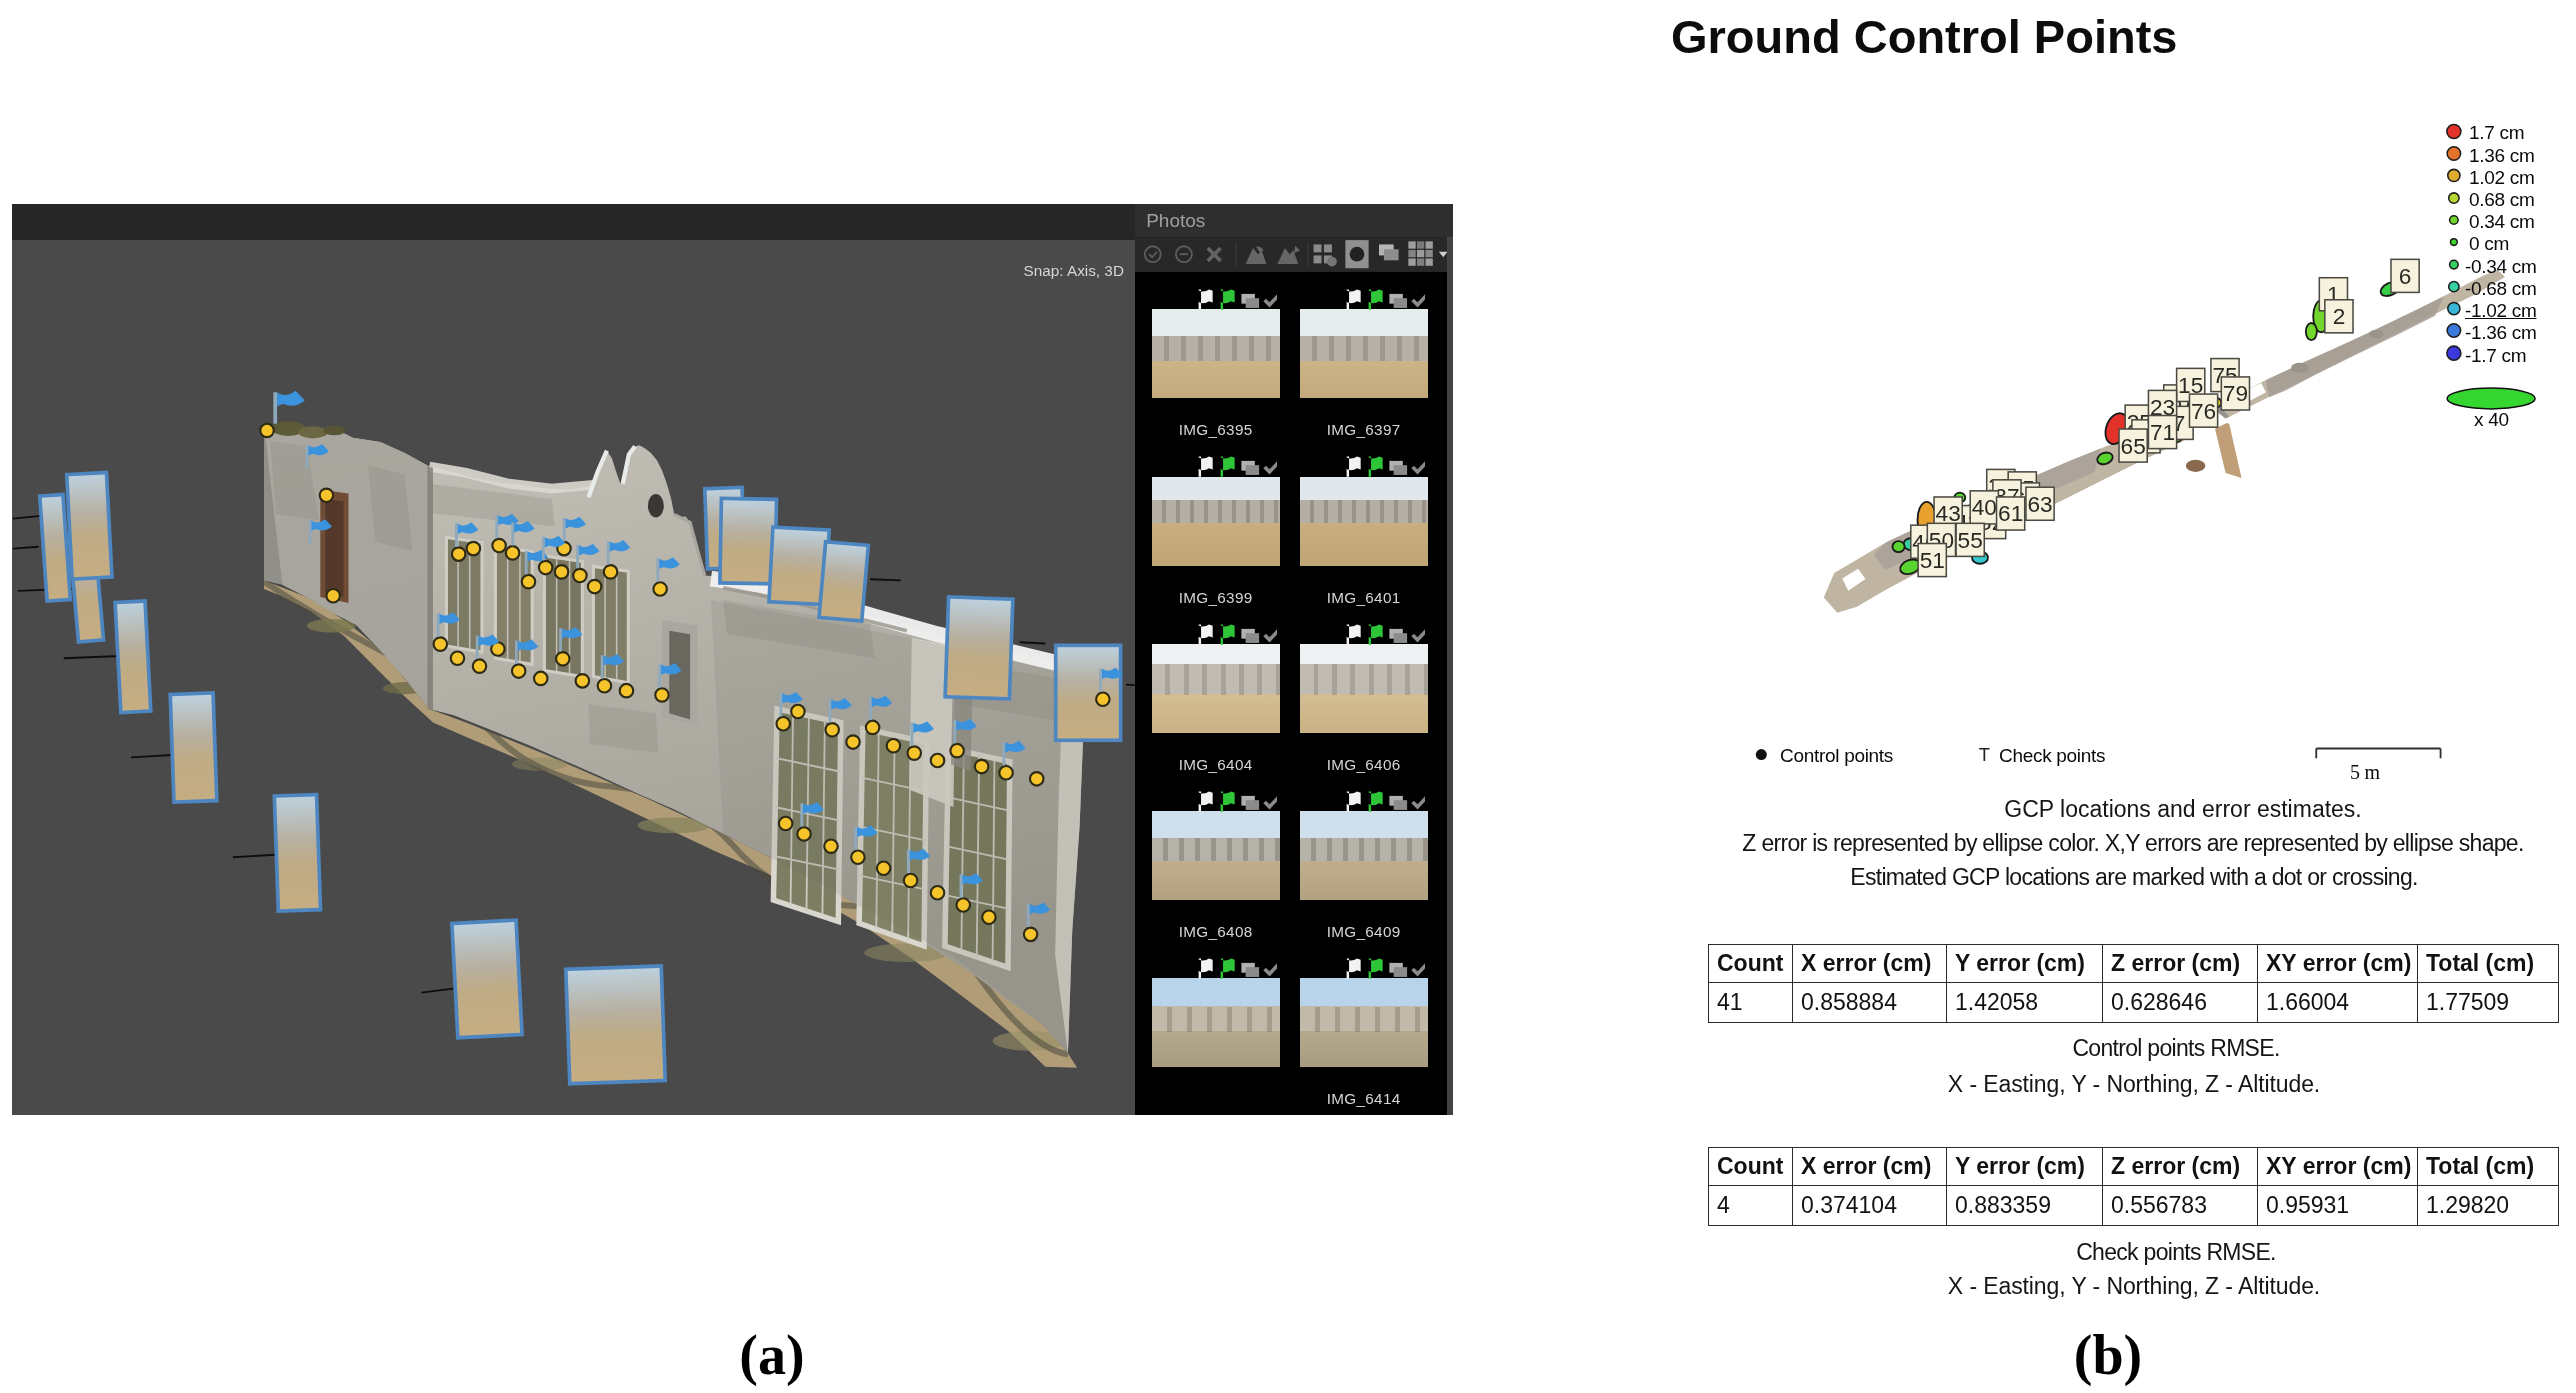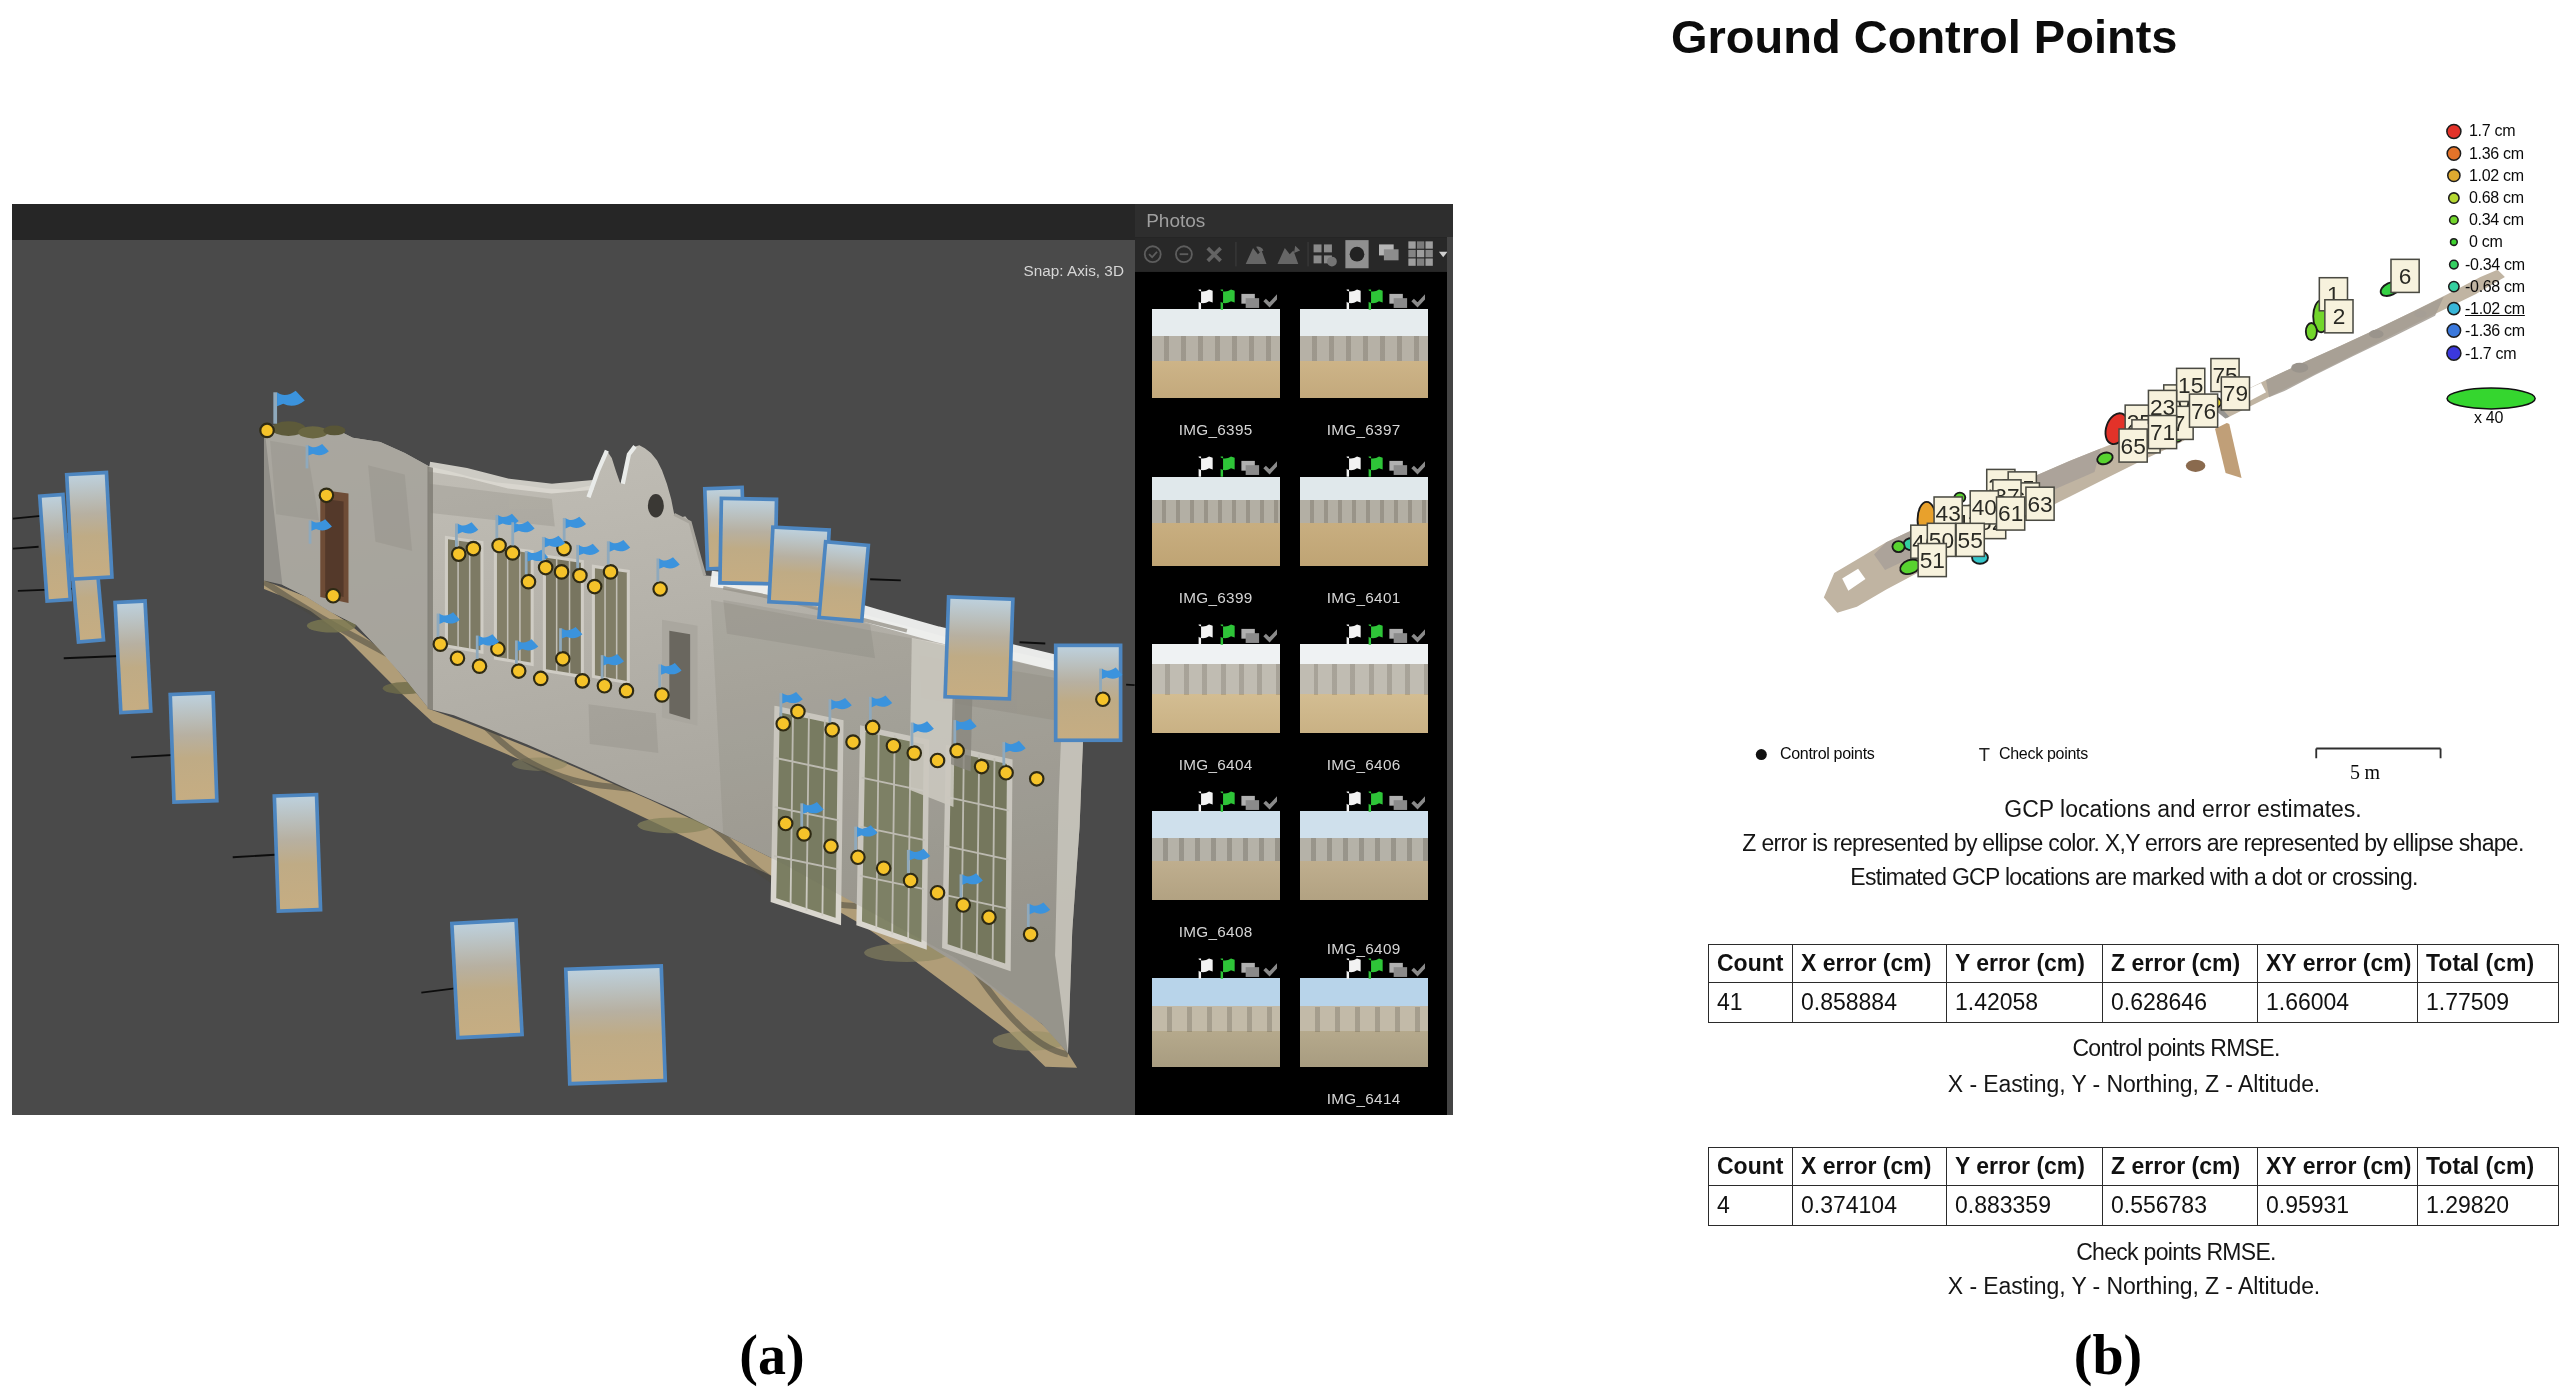--- a/index.html
+++ b/index.html
@@ -2,21 +2,21 @@
 <html style="font-size:9.8px"><head>
 <meta charset="utf-8">
 <style>
   html,body{margin:0;padding:0;}
   body{width:2576px;height:1393px;background:#ffffff;font-family:"Liberation Sans",sans-serif;position:relative;overflow:hidden;}
   .abs{position:absolute;}
   .tbl{position:absolute;border-collapse:collapse;table-layout:fixed;}
   .tbl td{border:1.2px solid #2b2b2b;font-size:23px;color:#111;padding:0 0 0 8px;vertical-align:middle;overflow:hidden;white-space:nowrap;}
   .tbl .h td{font-weight:bold;}
   .cap{position:absolute;font-size:23px;color:#151515;letter-spacing:-0.7px;white-space:nowrap;transform:translateX(-50%);}
-  .leglab{position:absolute;font-size:16px;color:#0a0a0a;letter-spacing:-0.3px;white-space:nowrap;}
+  .leglab{position:absolute;font-size:19px;color:#0a0a0a;letter-spacing:-0.3px;white-space:nowrap;}
   .th{position:absolute;width:128px;height:89px;}
   .t1{background:repeating-linear-gradient(90deg,rgba(70,62,50,0) 0 12.2px,rgba(70,62,50,.22) 12.2px 17px) 0 27px/128px 25px no-repeat,linear-gradient(180deg,#e6ecee 0%,#e6ecee 30%,#b6b1a6 30%,#b6b1a6 58%,#cdb488 58%,#c3a97c 100%);}
   .t2{background:repeating-linear-gradient(90deg,rgba(70,62,50,0) 0 9.8px,rgba(70,62,50,.24) 9.8px 14px) 0 23px/128px 23px no-repeat,linear-gradient(180deg,#e0e8eb 0%,#e0e8eb 26%,#b3afa4 26%,#b3afa4 52%,#c8ae80 52%,#bfa474 100%);}
   .t3{background:repeating-linear-gradient(90deg,rgba(70,62,50,0) 0 13.5px,rgba(70,62,50,.20) 13.5px 18.4px) 0 19.6px/128px 31px no-repeat,linear-gradient(180deg,#eff2f3 0%,#eff2f3 22%,#c0bcb2 22%,#c0bcb2 56%,#d3bd92 56%,#c9b184 100%);}
   .t4{background:repeating-linear-gradient(90deg,rgba(60,55,45,0) 0 11px,rgba(60,55,45,.24) 11px 16px) 0 27px/128px 23px no-repeat,linear-gradient(180deg,#cfe0ec 0%,#cfe0ec 30%,#b5b2a8 30%,#b5b2a8 56%,#bfae8e 56%,#b2a282 100%);}
   .t5{background:repeating-linear-gradient(90deg,rgba(60,55,45,0) 0 14.7px,rgba(60,55,45,.22) 14.7px 20px) 0 29px/128px 25px no-repeat,linear-gradient(180deg,#b8d4ea 0%,#b8d4ea 32%,#c2baa8 32%,#c2baa8 60%,#b5a98c 60%,#a89c80 100%);}
   .iml{position:absolute;width:128px;text-align:center;font-size:15.3px;color:#d5d5d5;letter-spacing:0.3px;}
 </style>
 </head>
 <body>
@@ -128,21 +128,21 @@
     <svg class="abs" style="left:209px;top:754px" width="81" height="22" viewBox="0 0 132 36">
         <use href="#fset"></use>
       </svg>
     <div class="iml" style="left:17px;top:217px;">IMG_6395</div>
       <div class="iml" style="left:165px;top:217px;">IMG_6397</div>
     <div class="iml" style="left:17px;top:385px;">IMG_6399</div>
       <div class="iml" style="left:165px;top:385px;">IMG_6401</div>
     <div class="iml" style="left:17px;top:552px;">IMG_6404</div>
       <div class="iml" style="left:165px;top:552px;">IMG_6406</div>
     <div class="iml" style="left:17px;top:719px;">IMG_6408</div>
-      <div class="iml" style="left:165px;top:719px;margin-top:17px;">IMG_6409</div>
+      <div class="iml" style="left:165px;top:719px;">IMG_6409</div>
     <div class="iml" style="left:17px;top:886px;margin-top:36px;">IMG_6413</div>
       <div class="iml" style="left:165px;top:886px;">IMG_6414</div>
   </div>
 
   <svg class="abs" style="left:0;top:36px;" width="1123" height="875" viewBox="19 392 1833 1429">
     <defs>
       <linearGradient id="wallg" x1="0" y1="0" x2="0.25" y2="1">
         <stop offset="0" stop-color="#c4c1b9"></stop>
           <stop offset="1" stop-color="#9e9b93"></stop>
       </linearGradient>

